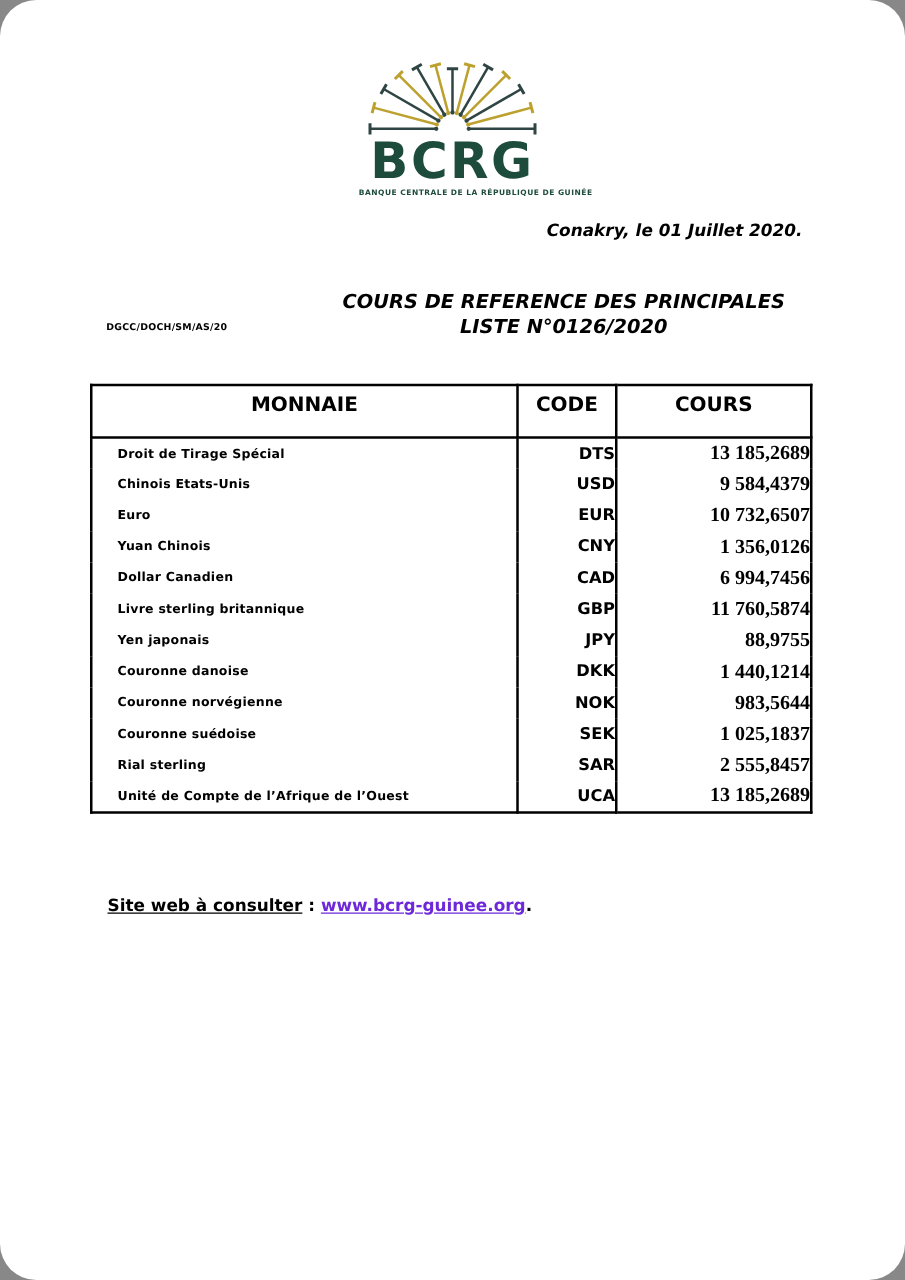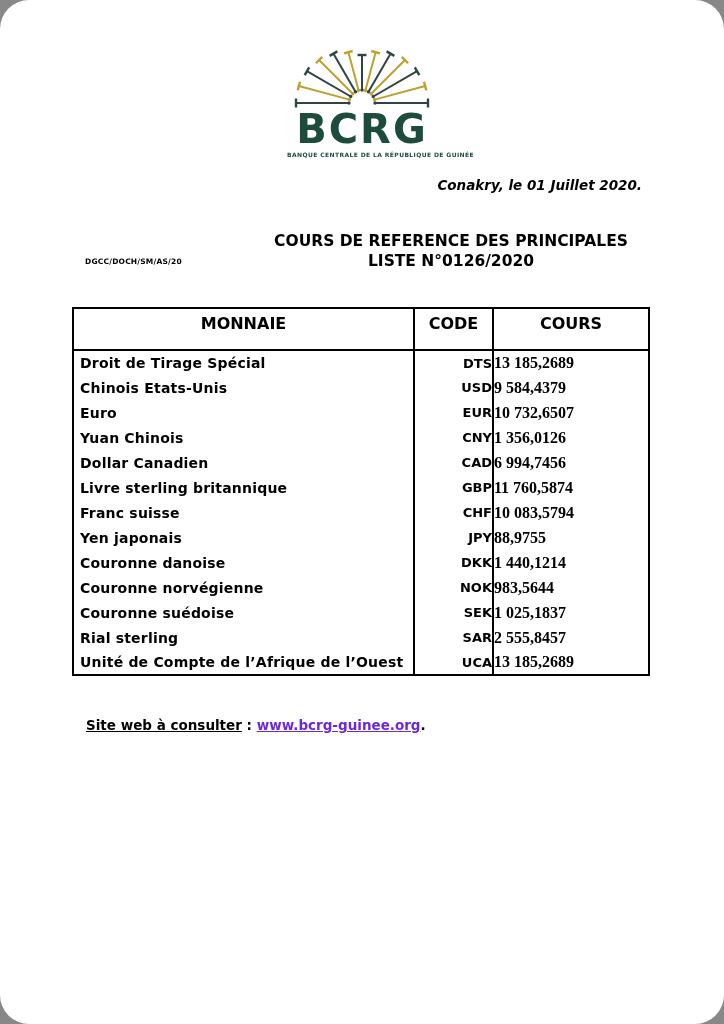--- a/index.html
+++ b/index.html
@@ -57,21 +57,21 @@
   }
   .doc-title {
     position: absolute;
     top: 231px; left: 268px;
     width: 366px;
     text-align: center;
     font-size: 15.5px;
     font-weight: bold;
     line-height: 20px;
   }
-  .doc-title div { white-space: pre-wrap; }
+  .doc-title div { white-space: pre-wrap; font-style: italic; }
 
   
   table.rates {
     position: absolute;
     top: 307px; left: 72px;
     width: 576px;
     border-collapse: collapse;
     table-layout: fixed;
   }
   table.rates col.w-monnaie { width: 341px; }
@@ -85,24 +85,24 @@
     padding: 5px 0 16px 0;
   }
   table.rates td {
     border-left: 2px solid #000;
     border-right: 2px solid #000;
     height: 25px;
     vertical-align: middle;
     font-weight: bold;
   }
   table.rates tbody tr:last-child td { border-bottom: 2px solid #000; }
-  td.c-monnaie { padding-left: 6px; font-size: 14px; letter-spacing: 0.2px; }
+  td.c-monnaie { padding-left: 20px; font-size: 10px; letter-spacing: 0.2px; }
   td.c-code    { text-align: right; font-size: 13px; }
   td.c-cours   {
-    text-align: left;
+    text-align: right;
     font-family: "Liberation Serif", serif;
     font-size: 16px;
   }
 
   
   .site-line {
     position: absolute;
     top: 717px; left: 86px;
     font-size: 13.5px;
     font-weight: bold;
@@ -240,25 +240,20 @@
           <td class="c-code">CAD</td>
           <td class="c-cours">6 994,7456</td>
         </tr>
 
         <tr>
           <td class="c-monnaie">Livre sterling britannique</td>
           <td class="c-code">GBP</td>
           <td class="c-cours">11 760,5874</td>
         </tr>
 
-        <tr>
-          <td class="c-monnaie">Franc suisse</td>
-          <td class="c-code">CHF</td>
-          <td class="c-cours">10 083,5794</td>
-        </tr>
 
         <tr>
           <td class="c-monnaie">Yen japonais</td>
           <td class="c-code">JPY</td>
           <td class="c-cours">88,9755</td>
         </tr>
 
         <tr>
           <td class="c-monnaie">Couronne danoise</td>
           <td class="c-code">DKK</td>

